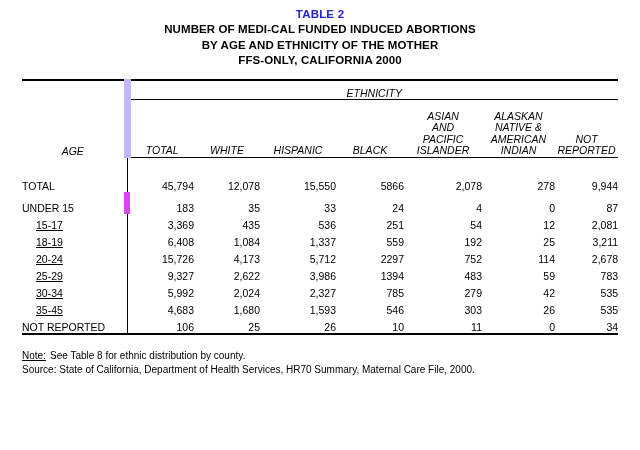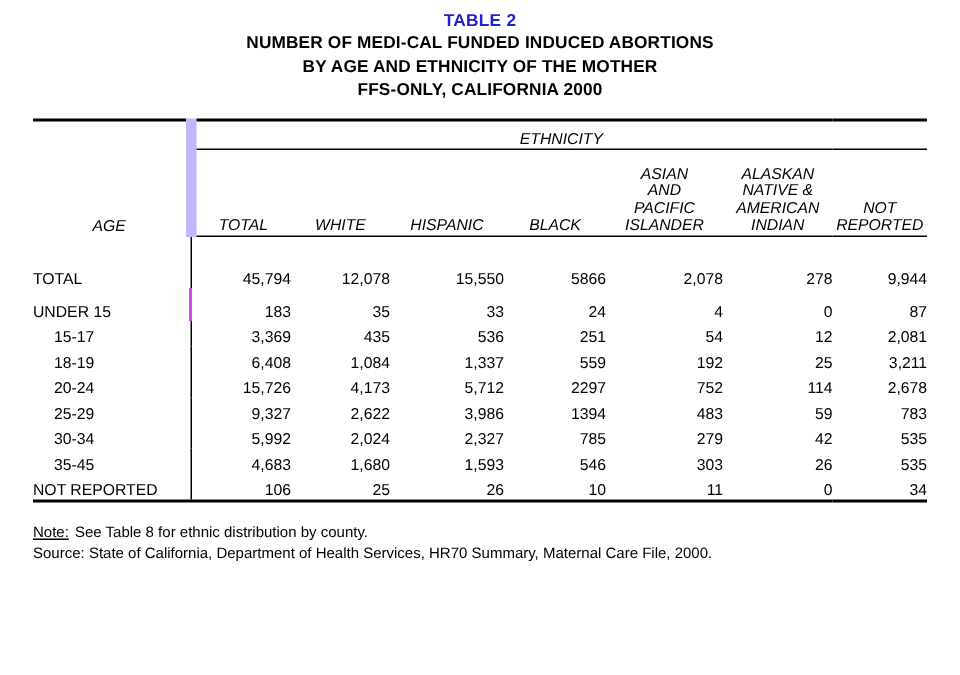--- a/index.html
+++ b/index.html
@@ -99,20 +99,21 @@
 
   
   .rowlabel {
     text-align: left;
     padding-left: 8px;
     font-size: 10.5px;
     white-space: nowrap;
   }
   .rowlabel.indent {
     padding-left: 14px;
+    text-decoration: underline;
   }
   .num {
     text-align: right;
     padding-right: 9px;
     font-size: 10.5px;
     white-space: nowrap;
   }
 
   .r-total td { height: 34px; vertical-align: bottom; padding-bottom: 2px; }
   .r-gap td   { height: 22px; vertical-align: bottom; padding-bottom: 2px; }
@@ -205,21 +206,21 @@
           <td class="num">45,794</td>
           <td class="num">12,078</td>
           <td class="num">15,550</td>
           <td class="num">5866</td>
           <td class="num">2,078</td>
           <td class="num">278</td>
           <td class="num">9,944</td>
         </tr>
 
         <tr class="r-gap">
-          <td class="rowlabel" style="border-right:2px solid #d946ef;">UNDER 15</td>
+          <td class="rowlabel" style="border-right:6px solid #d946ef;">UNDER 15</td>
           <td class="num">183</td>
           <td class="num">35</td>
           <td class="num">33</td>
           <td class="num">24</td>
           <td class="num">4</td>
           <td class="num">0</td>
           <td class="num">87</td>
         </tr>
 
         <tr class="r-norm">

